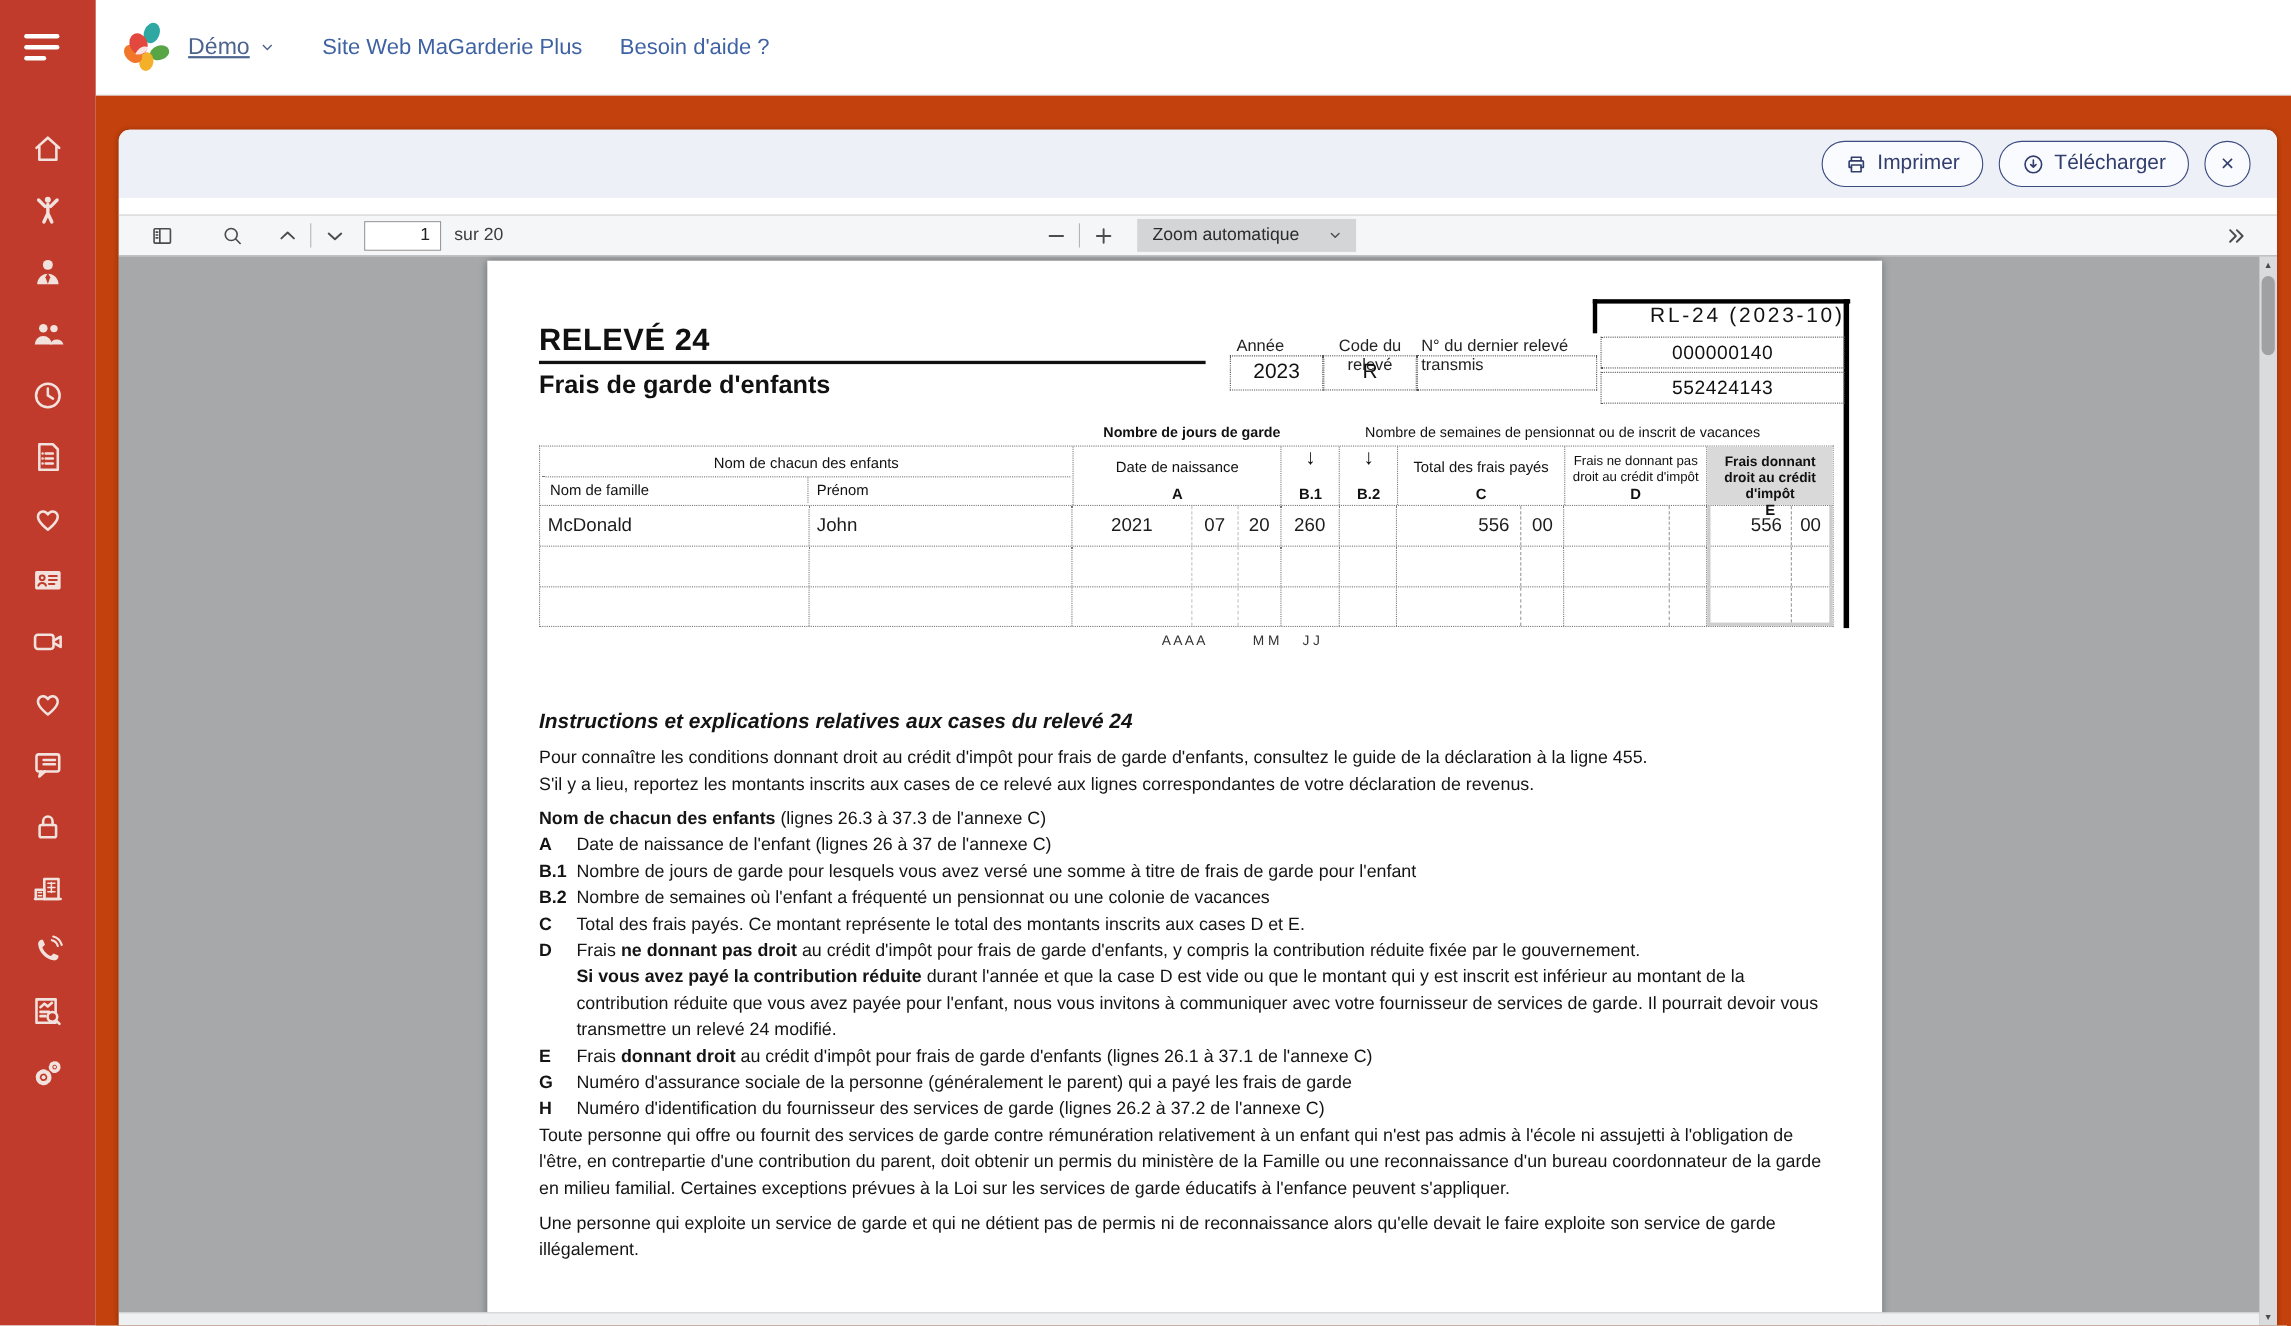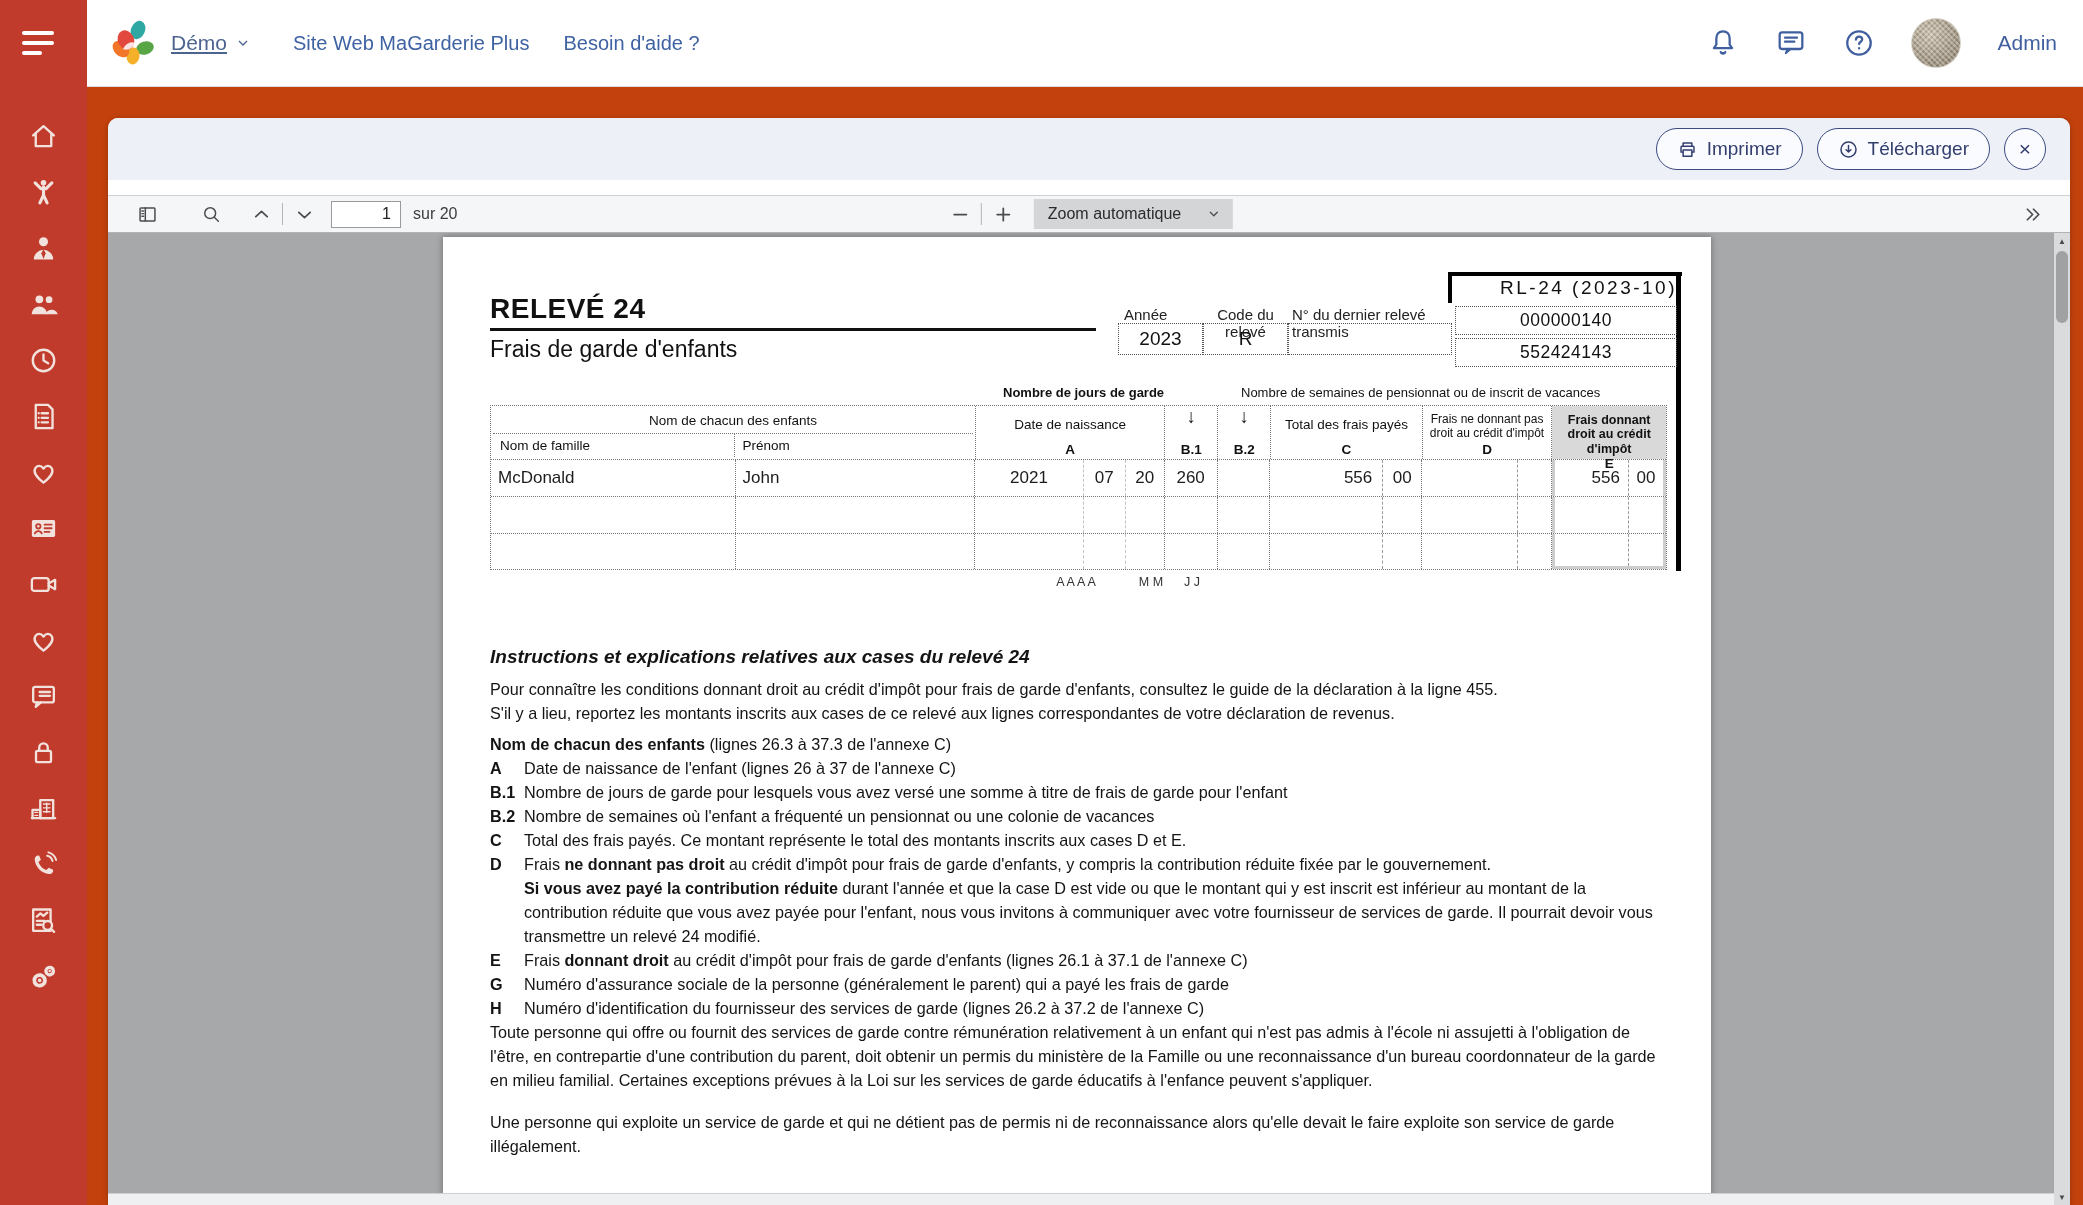--- a/index.html
+++ b/index.html
@@ -64,21 +64,21 @@
   .page { position:absolute; left:335px; top:4px; width:1268px; height:968px; background:#fff; box-shadow:0 0 7px rgba(0,0,0,.35); color:#111; }
   .vscroll { position:absolute; right:0; top:0; width:16px; height:100%; background:#dadbdd; z-index:4; }
   .varrow { position:absolute; left:0; width:16px; height:16px; display:flex; align-items:center; justify-content:center; font-size:8px; color:#4a4a4a; cursor:pointer; }
   .vthumb { position:absolute; left:2px; top:18px; width:12px; height:72px; background:#9fa1a3; border-radius:6px; cursor:pointer; }
   .hstrip { position:absolute; left:0; right:16px; bottom:0; height:12px; background:#eff0f1; border-top:1px solid #cfcfd1; z-index:3; }
 
   
   .abs { position:absolute; }
   .f-title { left:47px; top:56px; font-size:28px; font-weight:bold; letter-spacing:.5px; }
   .f-rule { left:47px; top:91px; width:606px; height:3px; background:#111; }
-  .f-sub { left:47px; top:99px; font-size:23px; font-weight:normal; }
+  .f-sub { left:47px; top:99px; font-size:23px; font-weight:bold; }
   .flabel { font-size:15px; color:#222; }
   .fbox { border:1px dotted #555; height:32px; display:flex; align-items:center; justify-content:center; font-size:19px; }
   .rl-bar-top { left:1005px; top:35px; width:234px; height:4px; background:#000; }
   .rl-bar-left { left:1005px; top:35px; width:4px; height:31px; background:#000; }
   .rl-bar-right { left:1233px; top:35px; width:5px; height:299px; background:#000; }
   .rl-title { left:1012px; top:40px; width:222px; text-align:right; font-size:19px; letter-spacing:2.5px; }
   .rl-box { left:1012px; width:222px; height:29px; border:1px dotted #555; display:flex; align-items:center; justify-content:center; font-size:17.5px; letter-spacing:.5px; }
 
   .band { font-size:13px; color:#111; top:148px; }
   .band1 { left:560px; width:215px; text-align:left;font-weight:bold; }
@@ -267,36 +267,20 @@
     <div class="org">
       <span>Démo</span>
       <svg viewBox="0 0 24 24">
           <path d="M6 9l6 6 6-6"></path>
         </svg>
     </div>
     <nav class="top-links">
       <a>Site Web MaGarderie Plus</a>
       <a>Besoin d'aide ?</a>
     </nav>
-    <div class="top-right">
-      <span class="tb-ic"><svg viewBox="0 0 24 24">
-            <path d="M12 3.2c-3.1 0-5 2.3-5 5.6v4.4l-1.8 2.6h13.6L17 13.2V8.8c0-3.3-1.9-5.6-5-5.6z"></path>
-            <path d="M10.3 18.8a1.8 1.8 0 0 0 3.4 0" fill="#3f5f9e"></path>
-          </svg></span>
-      <span class="tb-ic"><svg viewBox="0 0 24 24">
-            <rect x="3.5" y="4" width="17" height="12.5" rx="1.8"></rect>
-            <path d="M7.5 8h9M7.5 11h7M9.8 16.5l-1.6 3 3.4-3"></path>
-          </svg></span>
-      <span class="tb-ic"><svg viewBox="0 0 24 24">
-            <circle cx="12" cy="12" r="8.8"></circle>
-            <path d="M9.7 9.4c.2-1.3 1.1-2.1 2.4-2.1 1.3 0 2.3.9 2.3 2.1 0 1.6-2.3 1.7-2.3 3.4M12.1 15.9v.2"></path>
-          </svg></span>
-      <span class="avatar"></span>
-      <span class="admin-name">Admin</span>
-    </div>
   </header>
 
   <main class="content">
     <div class="modal">
 
       <div class="actionbar">
         <button class="pill">
           <svg viewBox="0 0 24 24">
               <path d="M7 8.2V4.5h10v3.7"></path>
               <path d="M7 15H4.6V9.3a1 1 0 0 1 1-1h12.8a1 1 0 0 1 1 1V15H17"></path>
@@ -524,21 +508,21 @@
             <div class="def-row">
                 <span class="def-label">G</span>
                 <span class="def-text">Numéro d'assurance sociale de la personne (généralement le parent) qui a payé les frais de garde</span>
               </div>
             <div class="def-row">
                 <span class="def-label">H</span>
                 <span class="def-text">Numéro d'identification du fournisseur des services de garde (lignes 26.2 à 37.2 de l'annexe C)</span>
               </div>
 
             <p>Toute personne qui offre ou fournit des services de garde contre rémunération relativement à un enfant qui n'est pas admis à l'école ni assujetti à l'obligation de l'être, en contrepartie d'une contribution du parent, doit obtenir un permis du ministère de la Famille ou une reconnaissance d'un bureau coordonnateur de la garde en milieu familial. Certaines exceptions prévues à la Loi sur les services de garde éducatifs à l'enfance peuvent s'appliquer.</p>
-            <p style="margin-top:18px">Une personne qui exploite un service de garde et qui ne détient pas de permis ni de reconnaissance alors qu'elle devait le faire exploite son service de garde illégalement.</p>
+            <p style="margin-top:8px">Une personne qui exploite un service de garde et qui ne détient pas de permis ni de reconnaissance alors qu'elle devait le faire exploite son service de garde illégalement.</p>
           </div>
         </div>
 
         <div class="hstrip"></div>
         <div class="vscroll">
           <span class="varrow" style="top:0">▲</span>
           <span class="vthumb"></span>
           <span class="varrow" style="bottom:0">▼</span>
         </div>
       </div>

